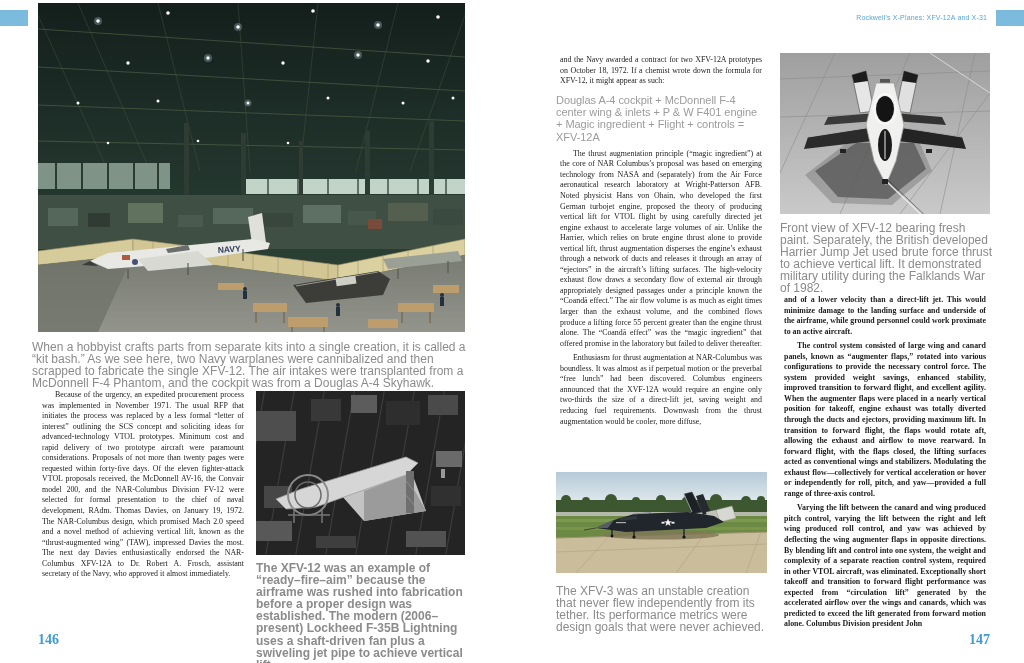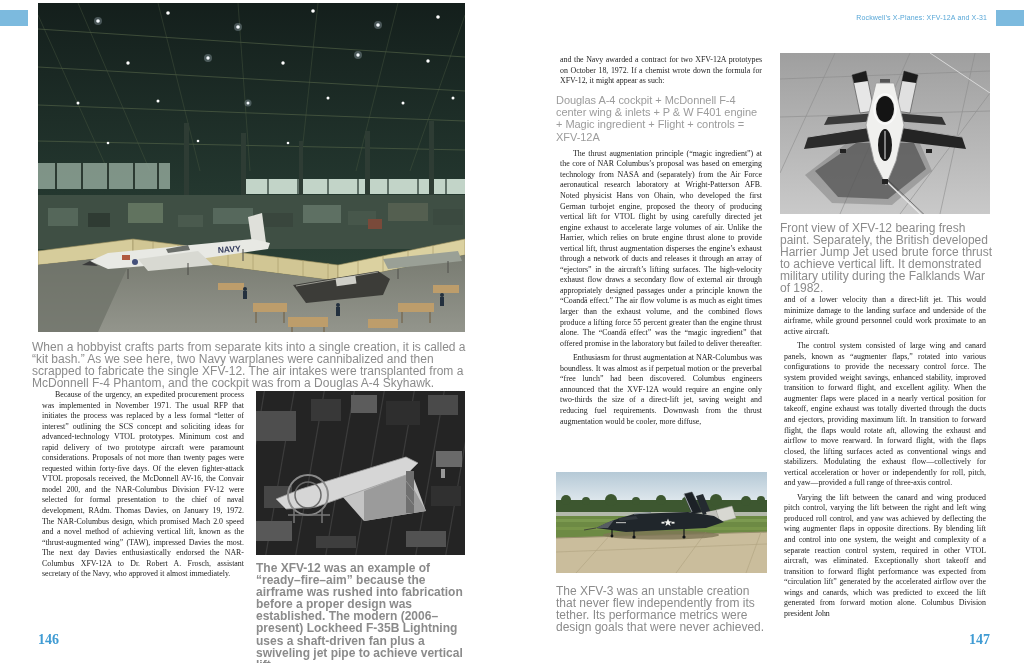--- a/index.html
+++ b/index.html
@@ -19,21 +19,21 @@
   .caption{position:absolute;font-family:"Liberation Sans",sans-serif;font-size:12px;
      line-height:12.1px;color:#8b8b8b;text-align:left;}
   .cap-hangar{left:32px;top:341px;width:436px;}
   .cap-fab{left:256px;top:562px;width:214px;font-weight:bold;}
   .cap-front{left:780px;top:222px;width:213px;}
   .cap-tether{left:556px;top:585px;width:215px;}
   .col{position:absolute;width:210px;font-size:7.9px;line-height:10.55px;color:#1c1c1c;
      text-align:justify;}
   .col-left-page{left:38px;top:386px;width:210px;}
   .col-r1{left:556px;top:51px;}
-  .col-r2{left:780px;top:291px;}
+  .col-r2{left:780px;top:291px;font-weight:bold;}
   .para{margin:4px;text-indent:13px;}
   .para.no-indent{text-indent:0;}
   .formula{font-family:"Liberation Sans",sans-serif;font-size:11px;line-height:12.3px;
      color:#9c9c9c;margin:7px 0 6px 0;text-align:left;letter-spacing:-.05px;}
   .page-number{position:absolute;font-family:Liberation Serif, serif;font-weight:bold;
      font-size:14px;color:#3f9bd3;}
   .pn-left{left:38px;top:632px;}
   .pn-right{right:34px;top:632px;}
 </style>
 </head>

